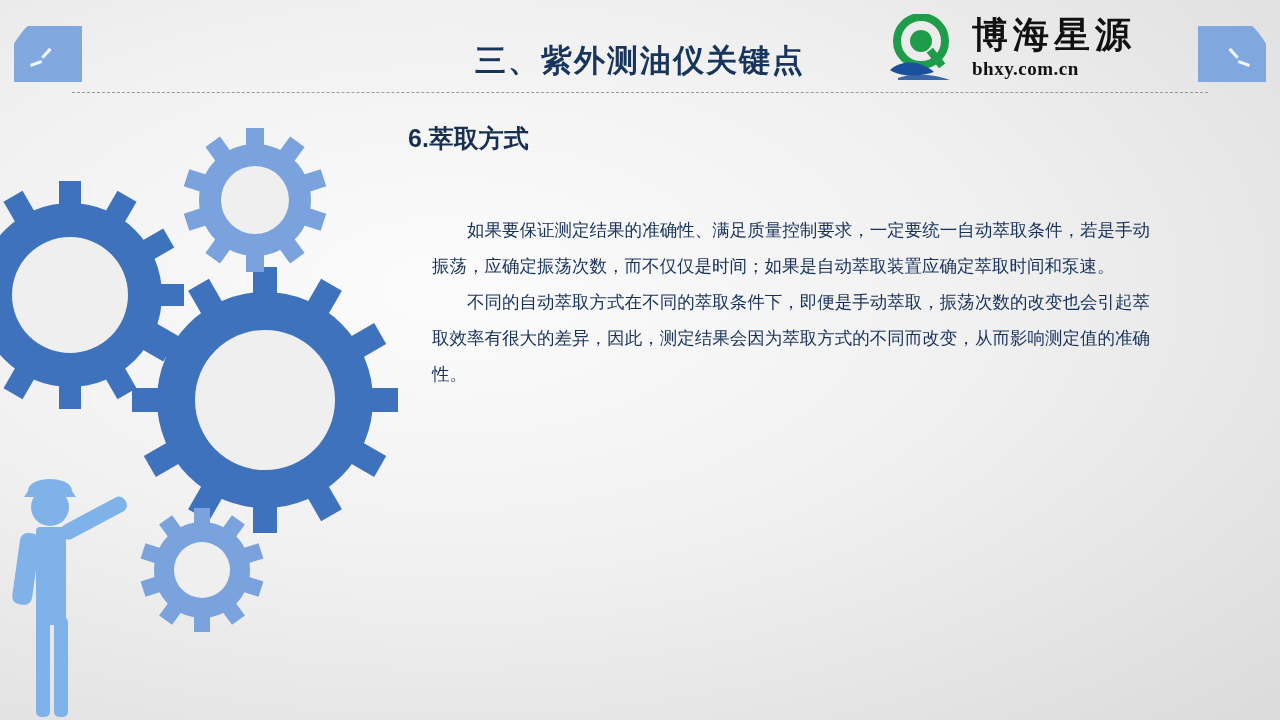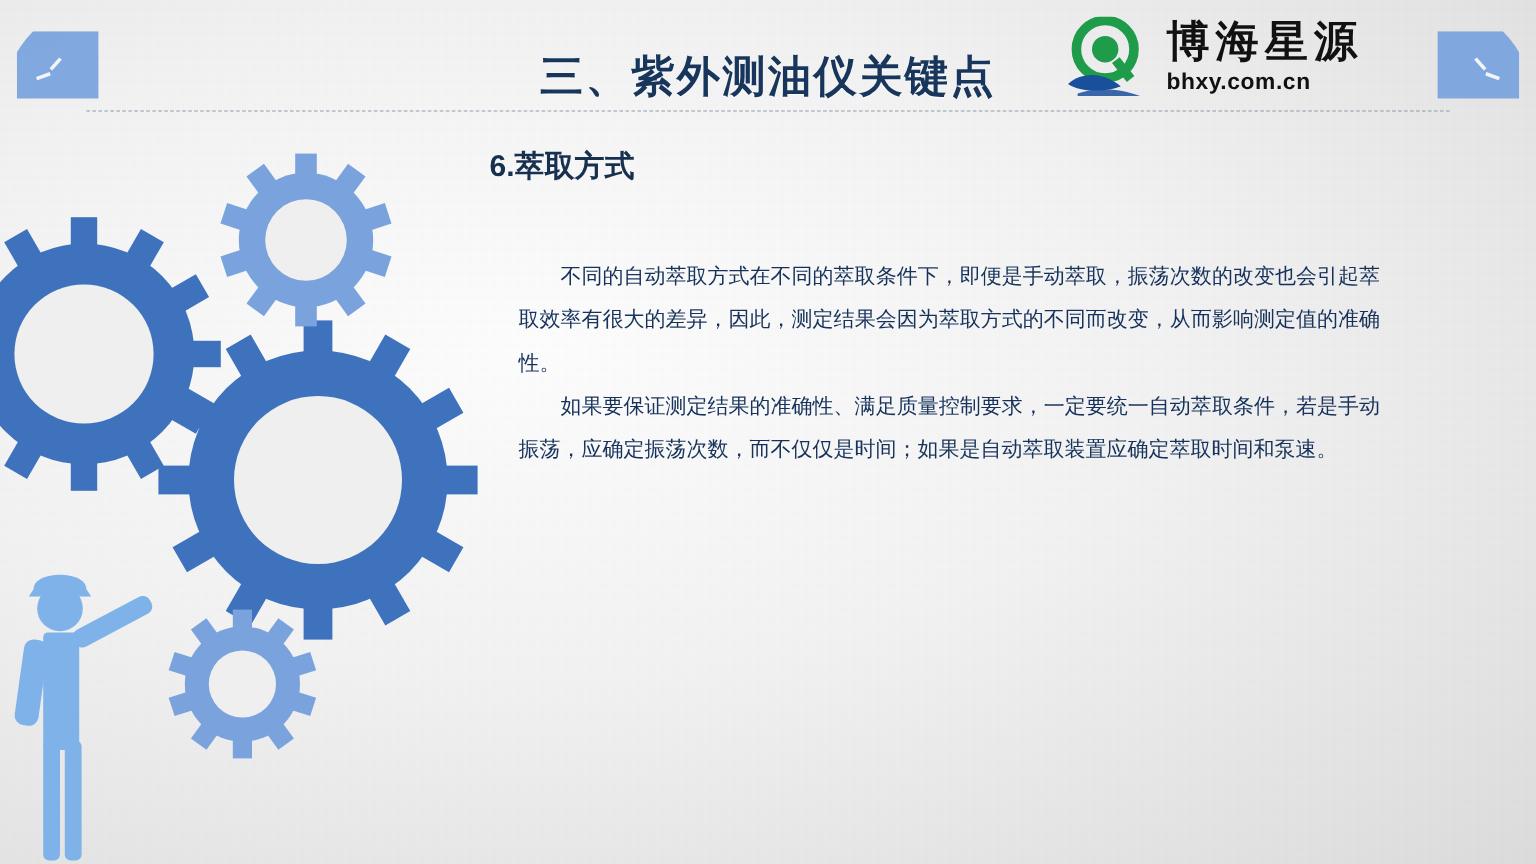--- a/index.html
+++ b/index.html
@@ -42,21 +42,21 @@
     border-top: 1px dashed #6f7e93;
     opacity: 0.75;
   }
 
   .slide-title {
     position: absolute;
     left: 0;
     right: 0;
     top: 40px;
     text-align: center;
-    font-size: 36px;
+    font-size: 31px;
     font-weight: bold;
     letter-spacing: 2px;
     color: #18365c;
     text-shadow: 0 1px 1px rgba(255,255,255,0.8);
   }
 
   
   .fan {
     position: absolute;
     width: 78px;
@@ -94,21 +94,21 @@
     color: #111111;
     letter-spacing: 5px;
     font-family: Liberation Serif, serif;
     line-height: 1.1;
   }
   .logo-en {
     font-size: 19px;
     font-weight: bold;
     color: #111111;
     letter-spacing: 0.5px;
-    font-family: Liberation Sans, sans-serif;
+    font-family: Liberation Serif, serif;
     margin-top: 2px;
   }
 
   
   .section-heading {
     position: absolute;
     left: 408px;
     top: 122px;
     font-size: 25px;
     font-weight: bold;
@@ -292,16 +292,16 @@
         <rect x="8" y="78" width="20" height="72" rx="8" transform="rotate(8 18 100)"></rect>
         <rect x="26" y="162" width="14" height="100" rx="5"></rect>
         <rect x="44" y="162" width="14" height="100" rx="5"></rect>
       </g>
     </svg>
   </div>
 
   <div class="section-heading">6.萃取方式</div>
 
   <div class="body-text">
+    <p>如果要保证测定结果的准确性、满足质量控制要求，一定要统一自动萃取条件，若是手动振荡，应确定振荡次数，而不仅仅是时间；如果是自动萃取装置应确定萃取时间和泵速。</p>
     <p>不同的自动萃取方式在不同的萃取条件下，即便是手动萃取，振荡次数的改变也会引起萃取效率有很大的差异，因此，测定结果会因为萃取方式的不同而改变，从而影响测定值的准确性。</p>
-    <p>如果要保证测定结果的准确性、满足质量控制要求，一定要统一自动萃取条件，若是手动振荡，应确定振荡次数，而不仅仅是时间；如果是自动萃取装置应确定萃取时间和泵速。</p>
   </div>
 </div>
 
 </body></html>

